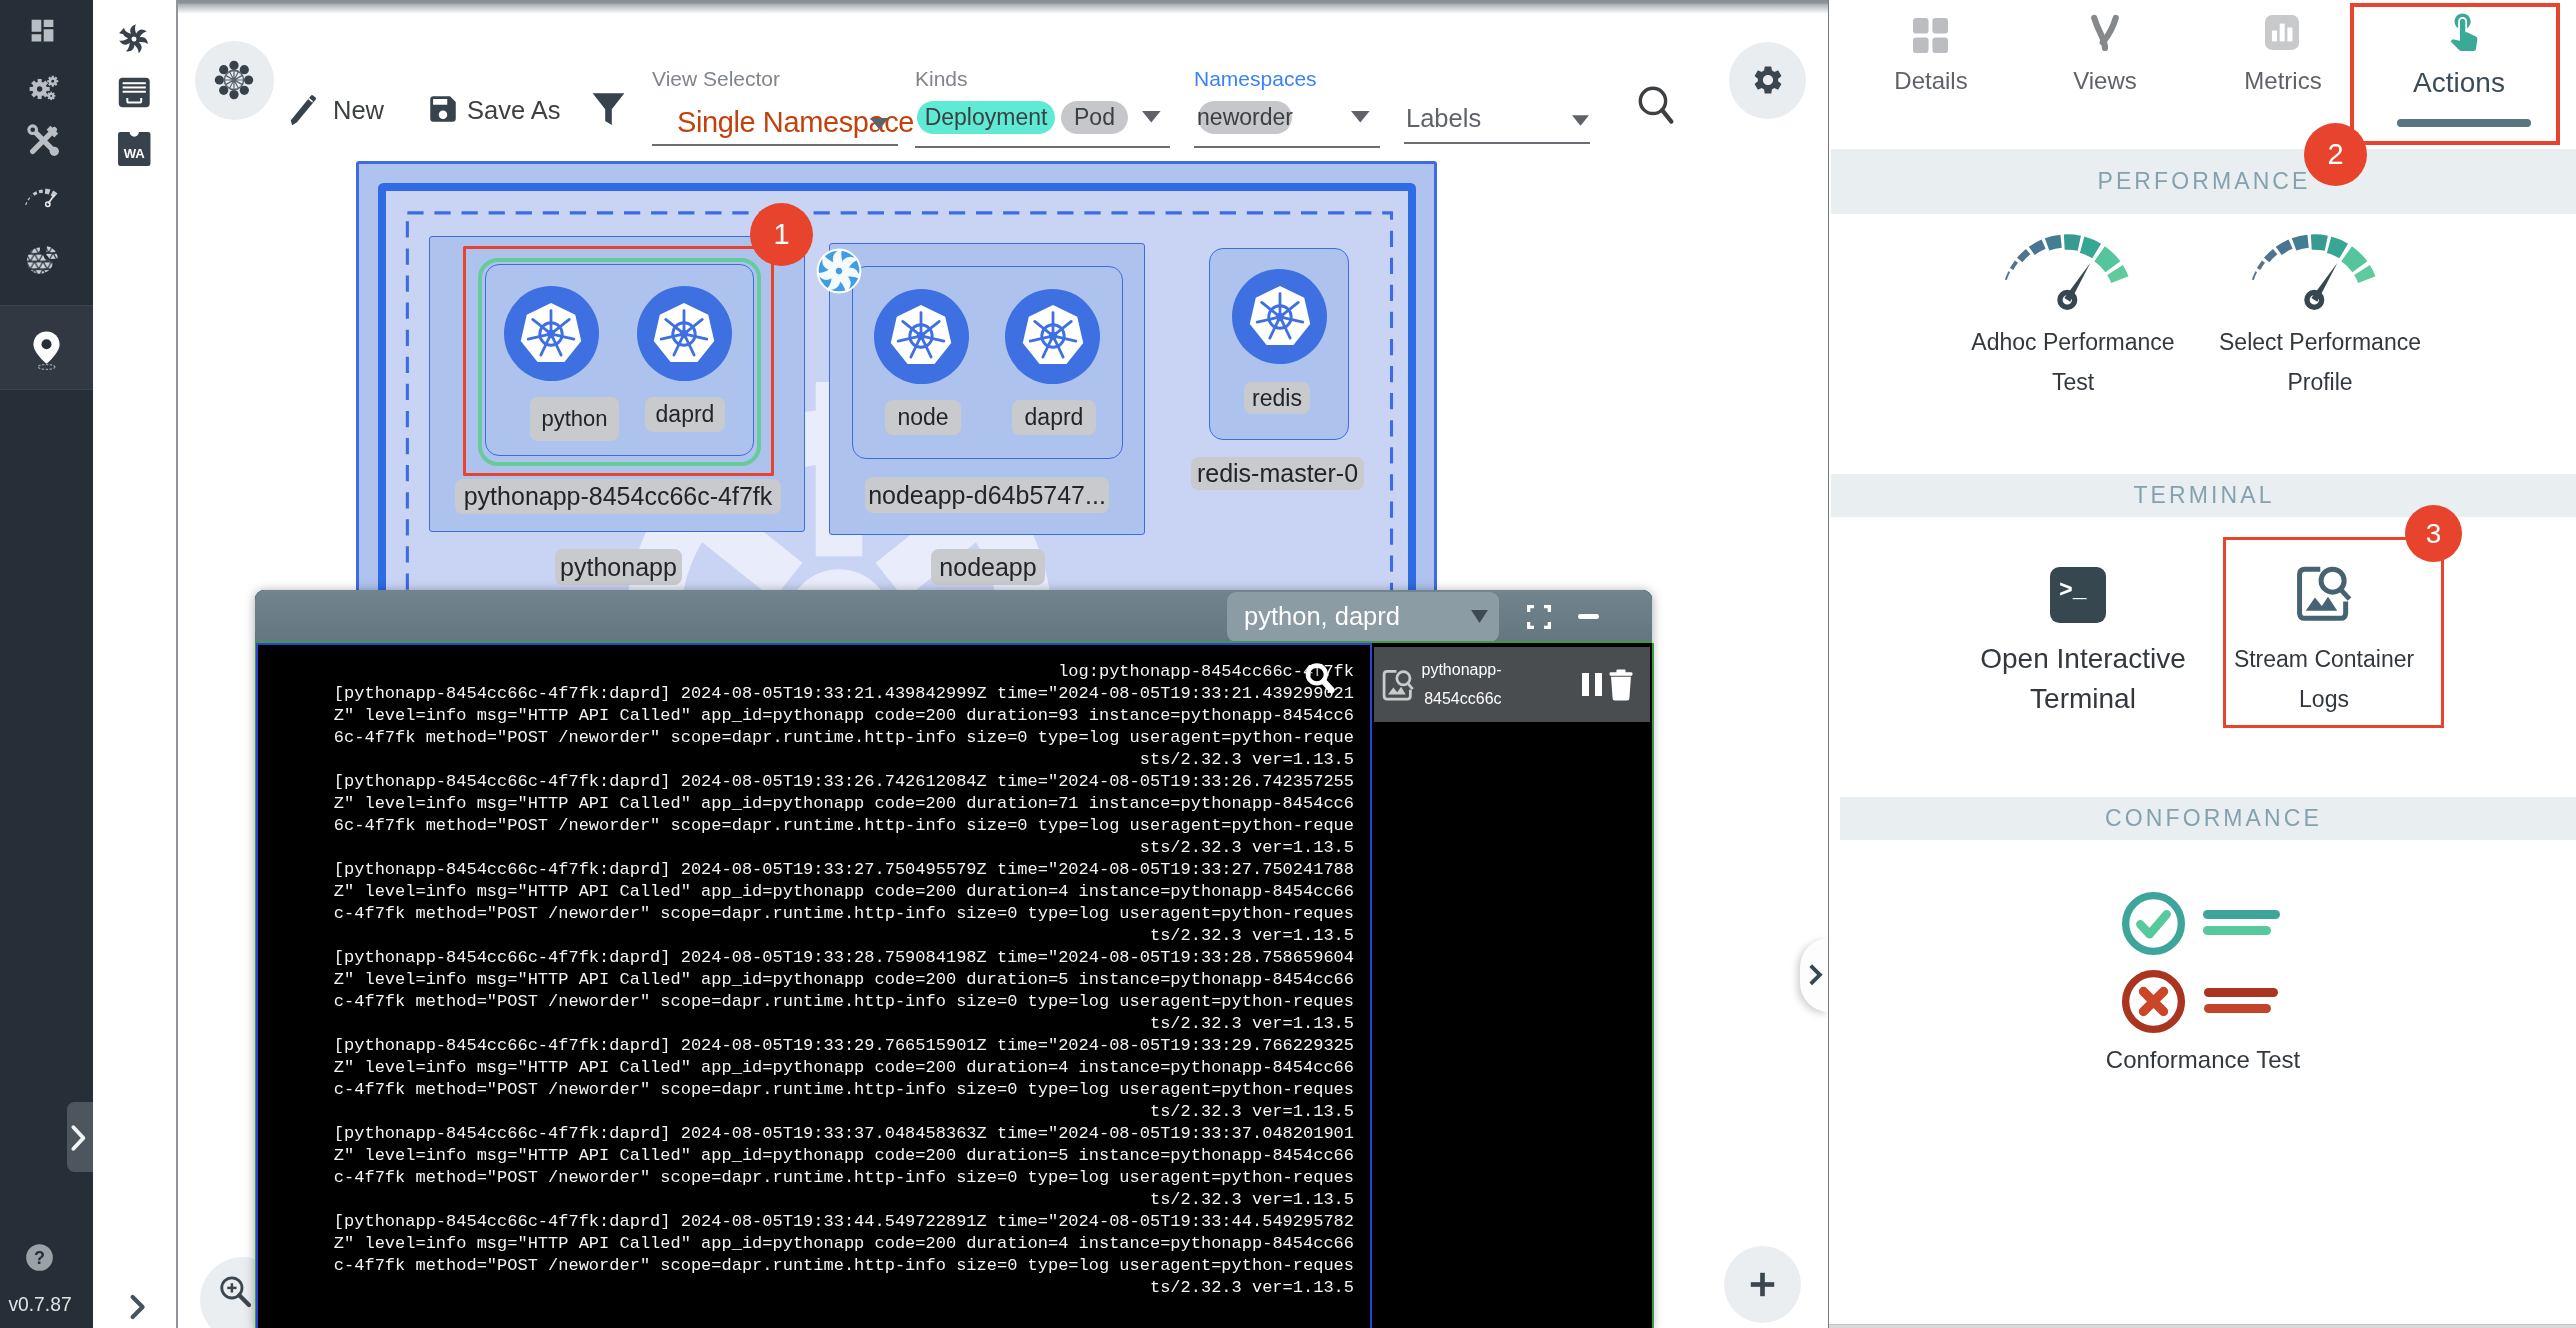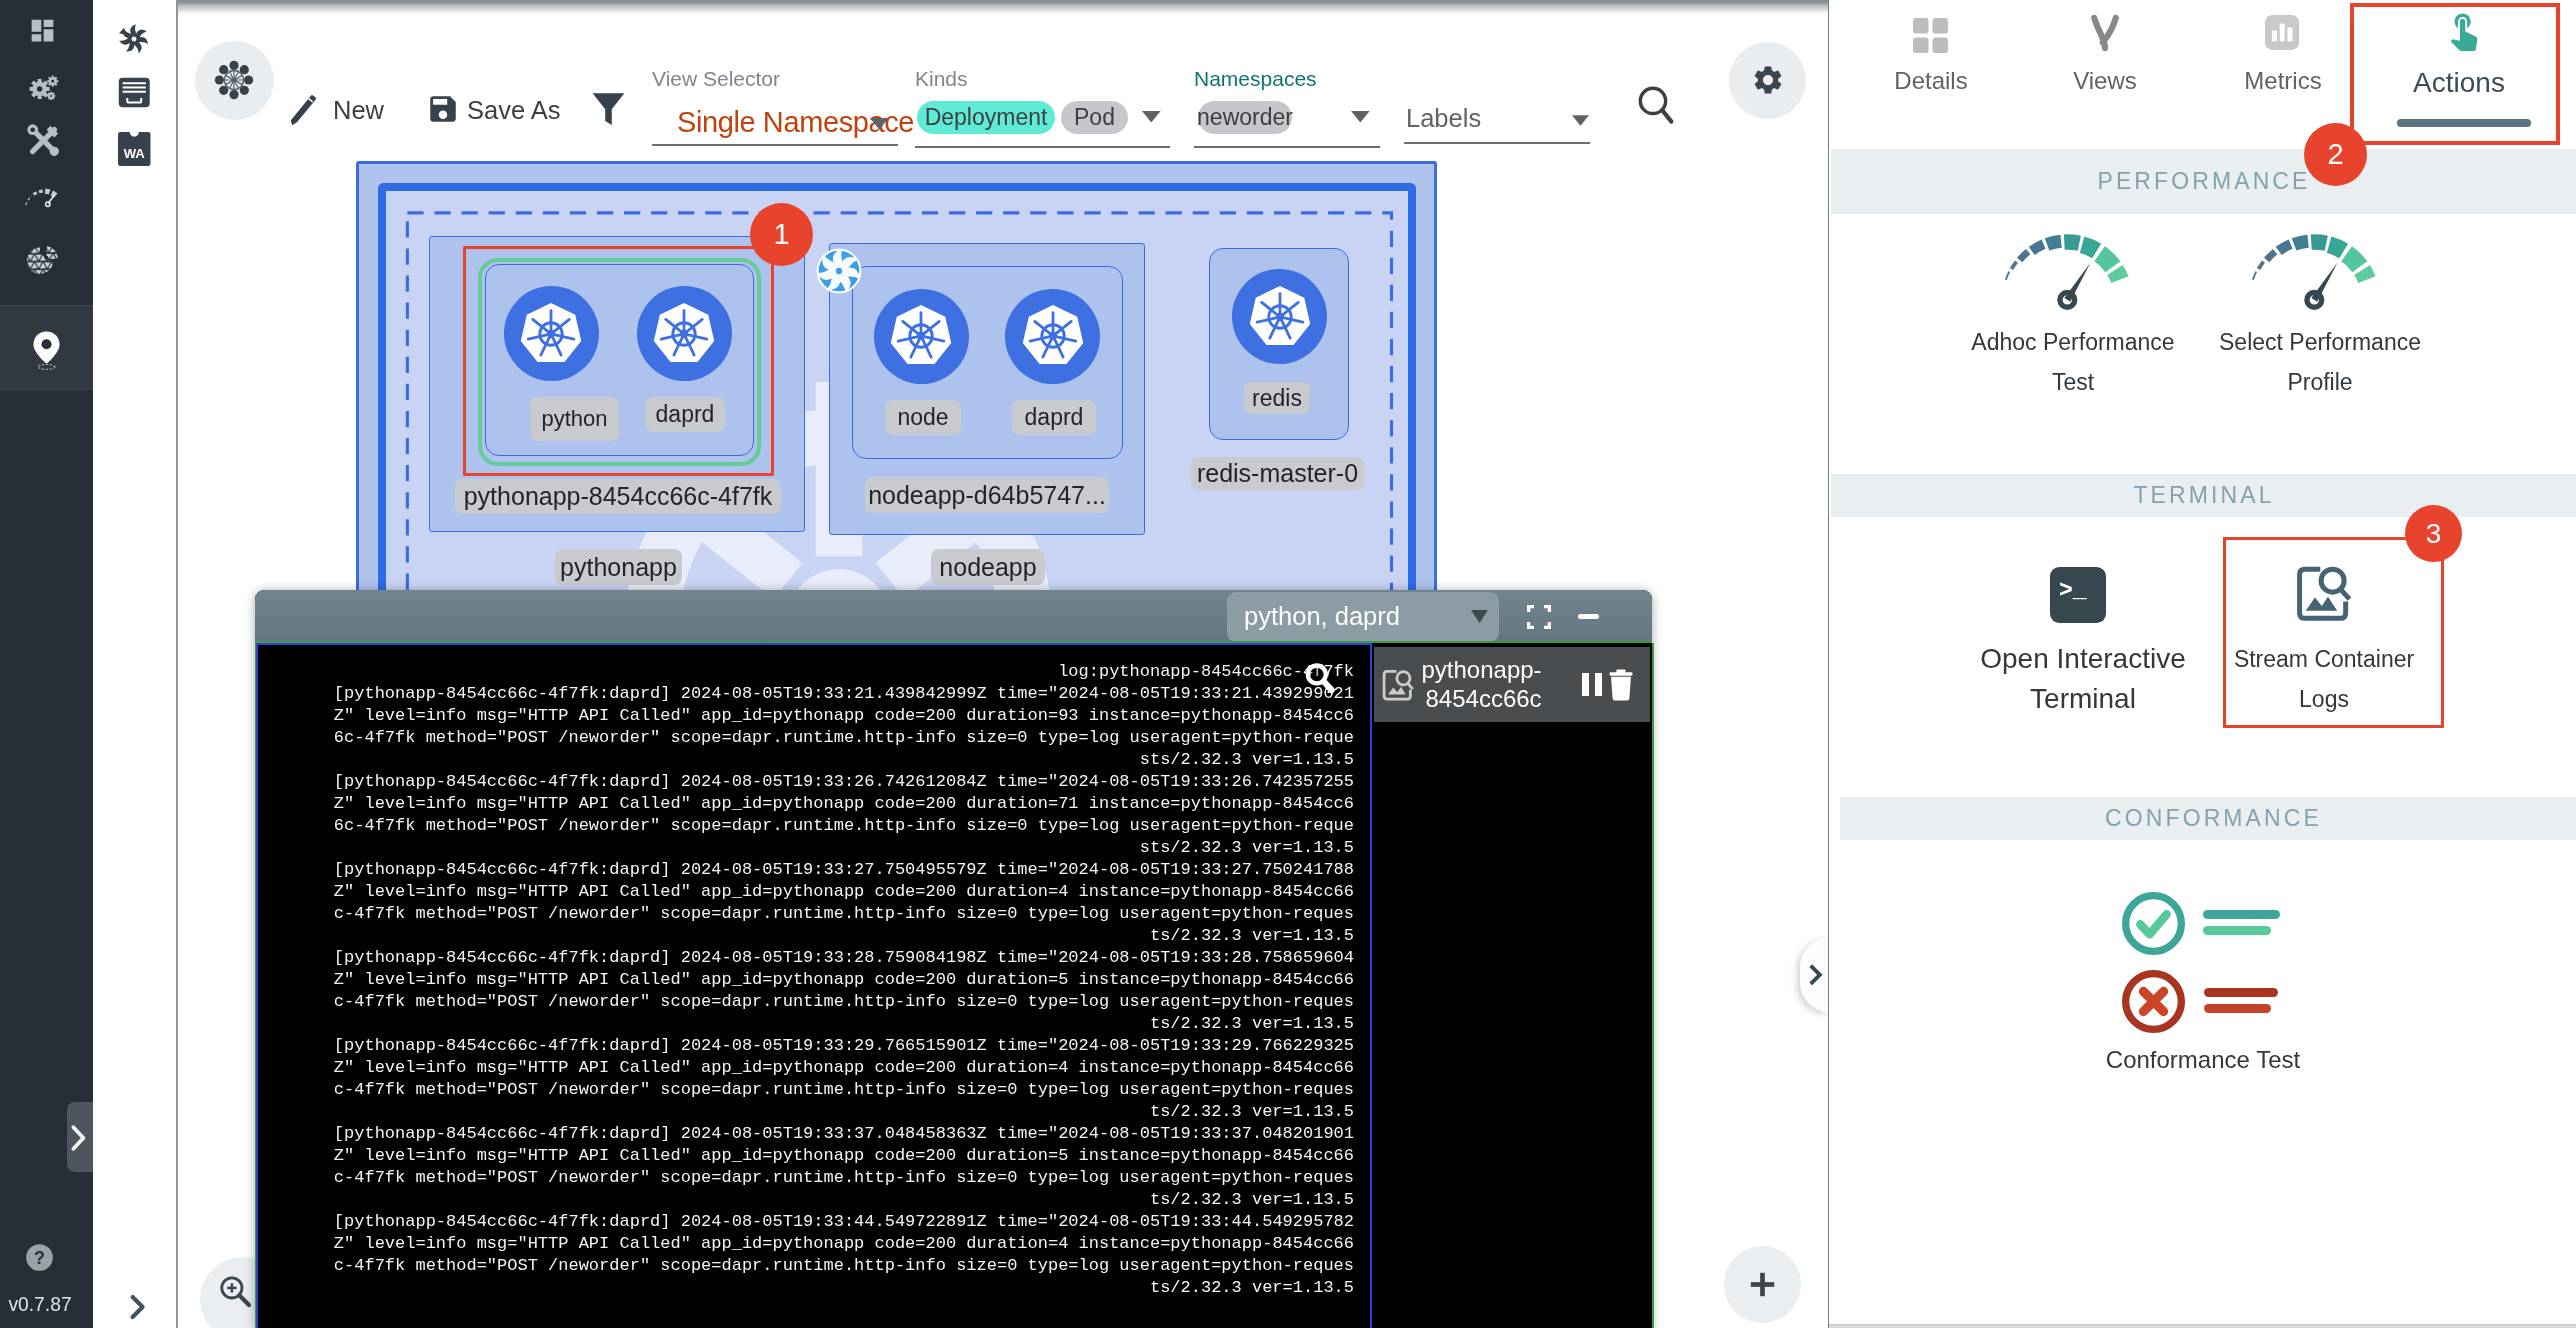--- a/index.html
+++ b/index.html
@@ -314,21 +314,21 @@
 <div class="abs" style="left:474px;top:144px;width:246px;height:1.5px;background:#6a6e73;"></div>
 
 <div class="abs" style="left:737px;top:67px;font-size:21px;color:#80868b;">Kinds</div>
 <div class="lbl" style="left:739px;top:101px;width:138px;height:32.5px;font-size:23px;border-radius:17px;background:#5eead4;color:#3c4043;">Deployment</div>
 <div class="lbl" style="left:883px;top:101px;width:67px;height:32.5px;font-size:23px;border-radius:17px;background:#c5c7ca;color:#3c4043;">Pod</div>
 <svg class="abs" style="left:964px;top:111px" width="18.6" height="11.6" viewBox="0 0 26 16">
         <path d="M0 0 L26 0 L13 16 Z" fill="#5f6368"></path>
       </svg>
 <div class="abs" style="left:737px;top:146px;width:255px;height:1.5px;background:#6a6e73;"></div>
 
-<div class="abs" style="left:1016px;top:67px;font-size:21px;color:#0f766e;">Namespaces</div>
+<div class="abs" style="left:1016px;top:67px;font-size:21px;color:#3b82f6;">Namespaces</div>
 <div class="lbl" style="left:1020px;top:101px;width:94px;height:32.5px;font-size:23px;border-radius:17px;background:#c5c7ca;color:#3c4043;">neworder</div>
 <svg class="abs" style="left:1173px;top:111px" width="18.6" height="11.6" viewBox="0 0 26 16">
         <path d="M0 0 L26 0 L13 16 Z" fill="#5f6368"></path>
       </svg>
 <div class="abs" style="left:1016px;top:146px;width:186px;height:1.5px;background:#6a6e73;"></div>
 
 <div class="abs" style="left:1228px;top:104px;font-size:25.5px;color:#5f6368;">Labels</div>
 <svg class="abs" style="left:1394px;top:115px" width="17" height="10.8" viewBox="0 0 26 16">
         <path d="M0 0 L26 0 L13 16 Z" fill="#5f6368"></path>
       </svg>
@@ -419,21 +419,21 @@
     <div class="abs" style="left:1116px;top:0;width:282px;height:686px;background:#000;border-right:2.3px solid #3f9b43;">
       <div class="abs" style="left:1.5px;top:3.9px;width:276px;height:75px;background:#4a4d4f;">
         <svg class="abs" style="left:7.7px;top:21px" width="34" height="36" viewBox="0 0 44 46">
           <g stroke="#c9cbcc" fill="none" stroke-width="3.6">
             <path d="M20 4 L8 4 Q4 4 4 8 L4 36 Q4 40 8 40 L34 40 Q38 40 38 36 L38 28"></path>
             <circle cx="29" cy="13" r="8.5"></circle>
             <line x1="35" y1="20" x2="41" y2="27"></line>
           </g>
           <path d="M9 34 L16 25 L21 31 L26 24 L32 34 Z" fill="#c9cbcc"></path>
         </svg>
-        <div class="abs" style="left:48px;top:8.5px;font-size:24px;line-height:29px;color:#fdfdfe;">pythonapp-<br>8454cc66c</div>
+        <div class="abs" style="left:48px;top:8.5px;font-size:16px;line-height:29px;color:#fdfdfe;">pythonapp-<br>8454cc66c</div>
         <div class="abs" style="left:208px;top:26px;width:7.7px;height:23px;background:#fff;"></div>
         <div class="abs" style="left:221px;top:26px;width:7.7px;height:23px;background:#fff;"></div>
         <svg class="abs" style="left:234px;top:21.7px" width="26" height="32.5" viewBox="0 0 34 42">
           <path d="M4 10 L30 10 L28 38 Q28 41 25 41 L9 41 Q6 41 6 38 Z" fill="#fff"></path>
           <rect x="2" y="4" width="30" height="4.5" rx="1.5" fill="#fff"></rect>
           <rect x="11" y="0.5" width="12" height="5" rx="1.5" fill="#fff"></rect>
         </svg>
       </div>
     </div>
   </div>

